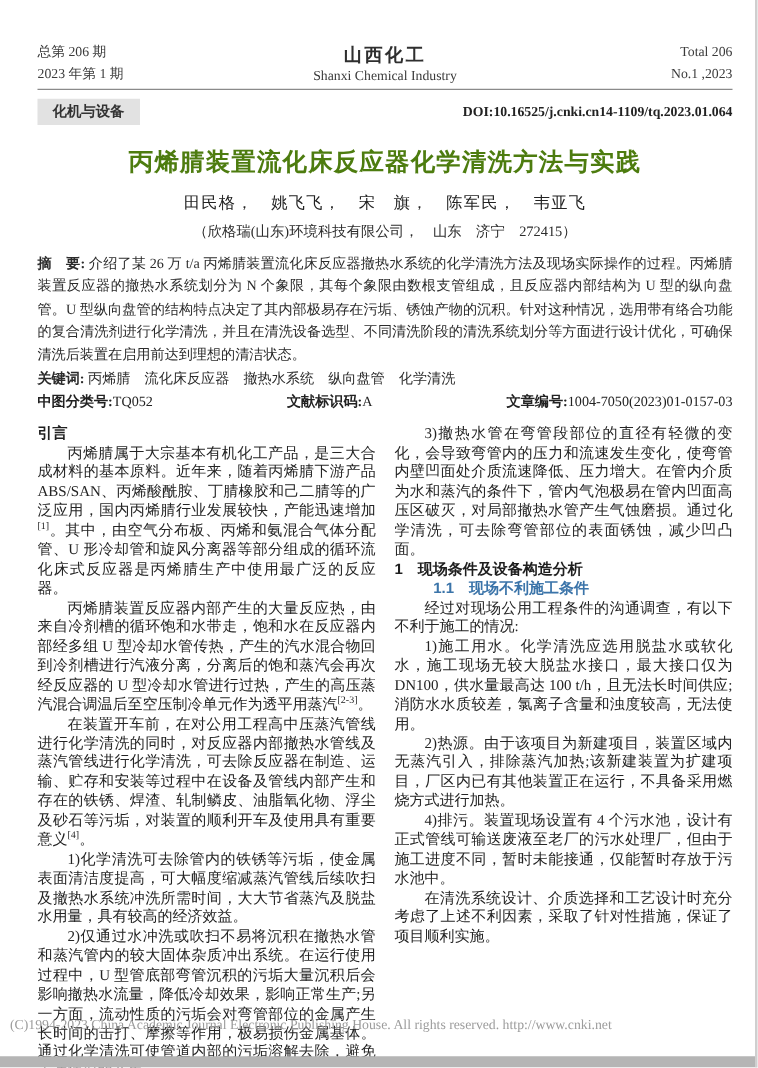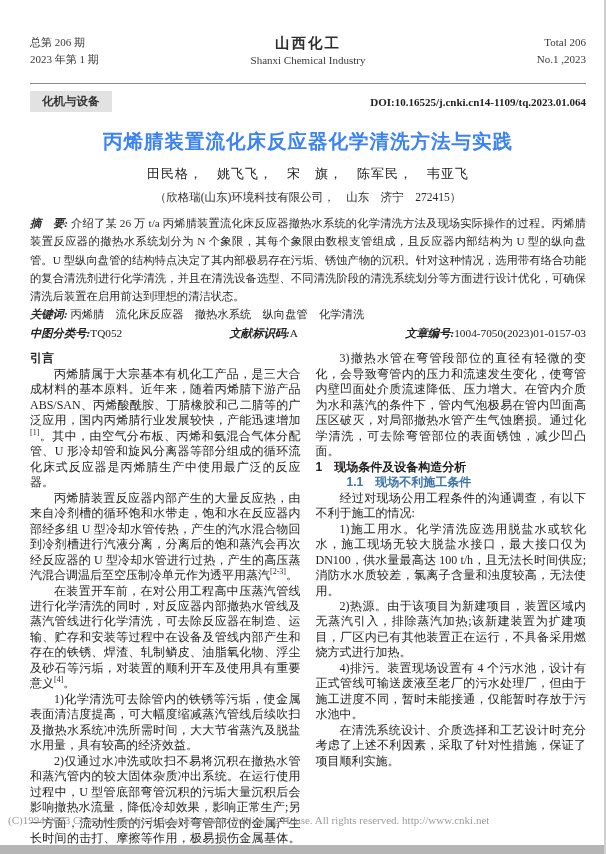--- a/index.html
+++ b/index.html
@@ -6,40 +6,40 @@
   body{
     width:606px;height:854px;position:relative;overflow:hidden;
     background:#ffffff;
     font-family:"Liberation Serif","DejaVu Serif",serif;
     color:#262626;
     border-right:2px solid #cfcfcf;
     box-sizing:border-box;
   }
   .page{padding:34px 18px 0 30px;}
   
-  .header{display:flex;align-items:flex-start;border-bottom:1.2px solid #8a8a8a;padding-bottom:16px;gap:40px;}
+  .header{display:flex;align-items:center;border-bottom:1.2px solid #8a8a8a;padding-bottom:4px;gap:40px;}
   .h-left,.h-right{width:120px;font-size:11px;line-height:1.5;color:#3a3a3a;}
   .h-right{text-align:right;}
   .h-center{flex:1;text-align:center;}
   .jname{font-size:14.5px;font-weight:bold;letter-spacing:2px;color:#2f2f2f;}
   .jname-en{font-size:11px;color:#3a3a3a;margin-top:1px;}
   
   .badge-row{display:flex;justify-content:space-between;align-items:center;margin-top:7px;gap:36px;}
   .badge{background:var(--badge-bg,#e2e2e2);font-weight:bold;font-size:11.5px;padding:3px 12px;color:#333;
          font-family:"Liberation Sans","DejaVu Sans",sans-serif;}
   .doi{font-weight:bold;font-size:11px;color:#222;}
   
   .title{font-size:19.5px;font-weight:bold;text-align:center;margin:16px 0 10px 0;
-         font-family:"Liberation Sans","DejaVu Sans",sans-serif;letter-spacing:1px;color:#3b82f6;}
+         font-family:"Liberation Sans","DejaVu Sans",sans-serif;letter-spacing:1px;color:#4d7c0f;}
   .authors{text-align:center;font-size:13px;color:#222;margin-bottom:7px;letter-spacing:1px;}
   .affiliation{text-align:center;font-size:11.5px;color:#2c2c2c;margin-bottom:9px;}
   
   .abstract{font-size:11.3px;line-height:1.62;text-align:justify;color:#2b2b2b;}
   .keywords{font-size:11.3px;margin-top:2px;color:#2b2b2b;}
-  .lbl{font-weight:bold;font-style:italic;}
+  .lbl{font-weight:bold;}
   .meta-row{display:flex;justify-content:space-between;font-size:11.3px;margin-top:4px;color:#222;align-items:flex-end;}
   
   .columns{display:flex;gap:15px;margin-top:10px;}
   .col{flex:1;font-size:12px;line-height:1.29;text-align:justify;color:#242424;}
   .blk{margin:0;}
   .blk.para{text-indent:2em;}
   .blk.heading{font-weight:bold;font-family:"Liberation Sans","DejaVu Sans",sans-serif;color:#1f1f1f;}
   .blk.subheading{font-weight:bold;color:var(--accent-heading,#3b74a9);
                   font-family:"Liberation Sans","DejaVu Sans",sans-serif;margin-left:31px;}
   sup{font-size:8px;line-height:0;}

